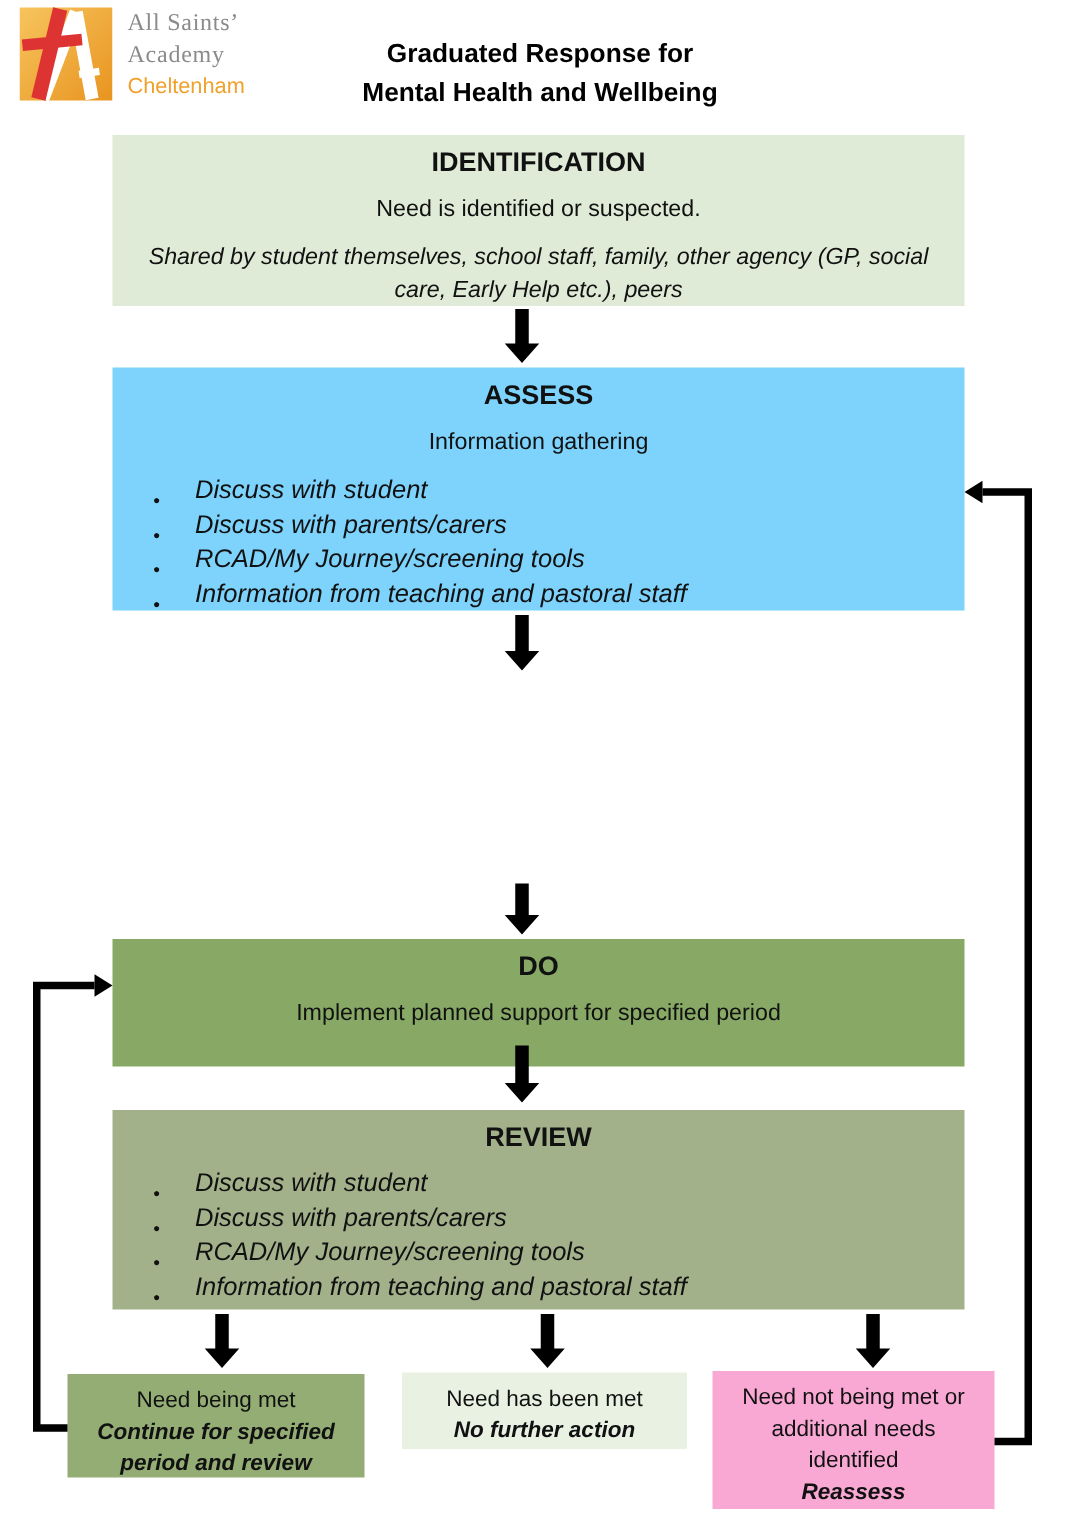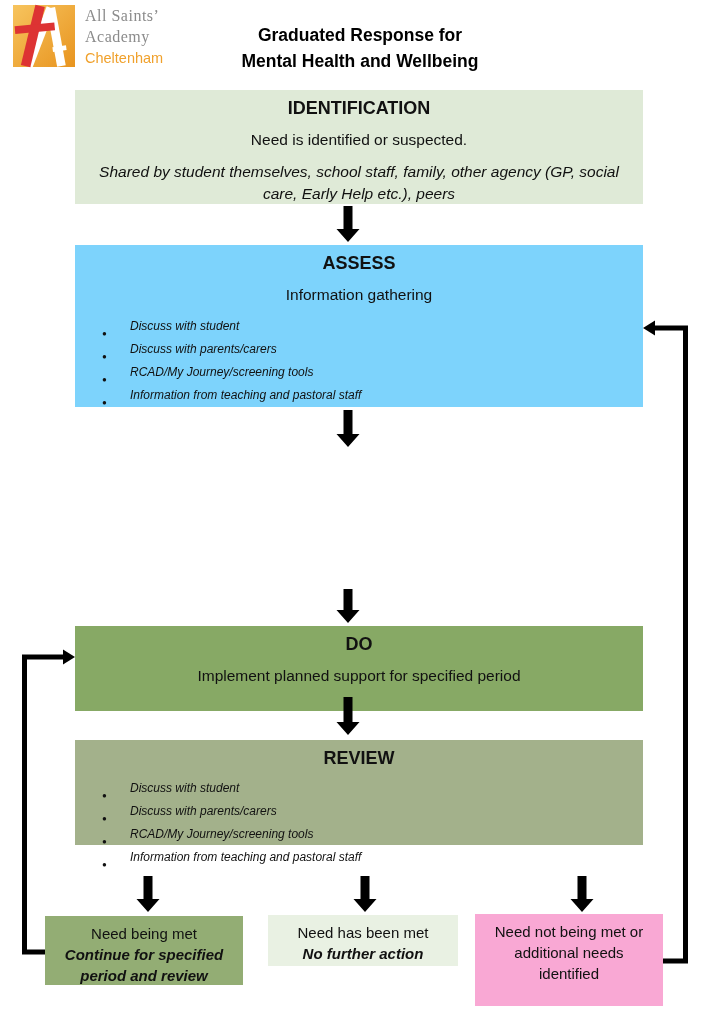--- a/index.html
+++ b/index.html
@@ -17,27 +17,27 @@
   .page-title{
     position:absolute;left:0;right:0;top:22px;margin:0;text-align:center;
     font-size:17.5px;line-height:26px;font-weight:bold;color:#000;
   }
   
   .box{position:absolute;left:75px;width:568px;box-sizing:border-box;text-align:center;}
   .box h2{margin:0;padding-top:7px;font-size:18px;line-height:22px;font-weight:bold;color:#111;}
   .box .sub{margin:11px 0 0;font-size:15.5px;line-height:20px;}
   .box .note{margin:11px auto 0;max-width:548px;font-size:15.5px;line-height:22px;font-style:italic;}
   .box ul{list-style:none;margin:10px 0 0;padding:0 20px 0 0;text-align:left;}
-  .box li{position:relative;padding-left:55px;font-size:12px;line-height:23px;font-style:italic;}
+  .box li{position:relative;padding-left:55px;font-size:17px;line-height:23px;font-style:italic;}
   .box li::before{content:"\25CF";position:absolute;left:27px;top:7px;font-size:8px;font-style:normal;}
   #box-identification{top:90px;height:114px;}
   #box-assess{top:245px;height:162px;}
   #box-plan{top:451px;height:135px;}
   #box-do{top:626px;height:85px;}
-  #box-review{top:740px;height:105px;}
+  #box-review{top:740px;height:133px;}
   #box-review ul{margin-top:8px;}
   
   .outcome{position:absolute;box-sizing:border-box;text-align:center;font-size:15px;line-height:21px;padding:7px 8px 0;}
   .outcome .action{font-weight:bold;font-style:italic;}
   #outcome-0{left:45px;top:916px;width:198px;height:69px;}
   #outcome-1{left:268px;top:915px;width:190px;height:51px;}
   #outcome-2{left:475px;top:914px;width:188px;height:92px;}
   
   .arrow-layer{position:absolute;left:0;top:0;width:720px;height:1018px;pointer-events:none;}
 </style>
@@ -106,20 +106,21 @@
   <div class="outcome" id="outcome-0" style="background-color: rgb(147, 173, 116);">
     <div>Need being met</div>
     <div class="action">Continue for specified period and review</div>
   </div>
   <div class="outcome" id="outcome-1" style="background-color: rgb(233, 241, 227);">
     <div>Need has been met</div>
     <div class="action">No further action</div>
   </div>
   <div class="outcome" id="outcome-2" style="background-color: #f9a8d4;">
     <div>Need not being met or additional needs identified</div>
+    <div class="action">Reassess</div>
   </div>
 
   <svg class="arrow-layer" viewBox="0 0 720 1018">
 
     <polygon fill="#000" points="343.5,206 352.5,206 352.5,229 359.5,229 348,242 336.5,229 343.5,229"></polygon>
     <polygon fill="#000" points="343.5,410 352.5,410 352.5,434 359.5,434 348,447 336.5,434 343.5,434"></polygon>
     <polygon fill="#000" points="343.5,589 352.5,589 352.5,610 359.5,610 348,623 336.5,610 343.5,610"></polygon>
     <polygon fill="#000" points="343.5,697 352.5,697 352.5,722 359.5,722 348,735 336.5,722 343.5,722"></polygon>
 
     <polygon fill="#000" points="143.5,876 152.5,876 152.5,899 159.5,899 148,912 136.5,899 143.5,899"></polygon>

